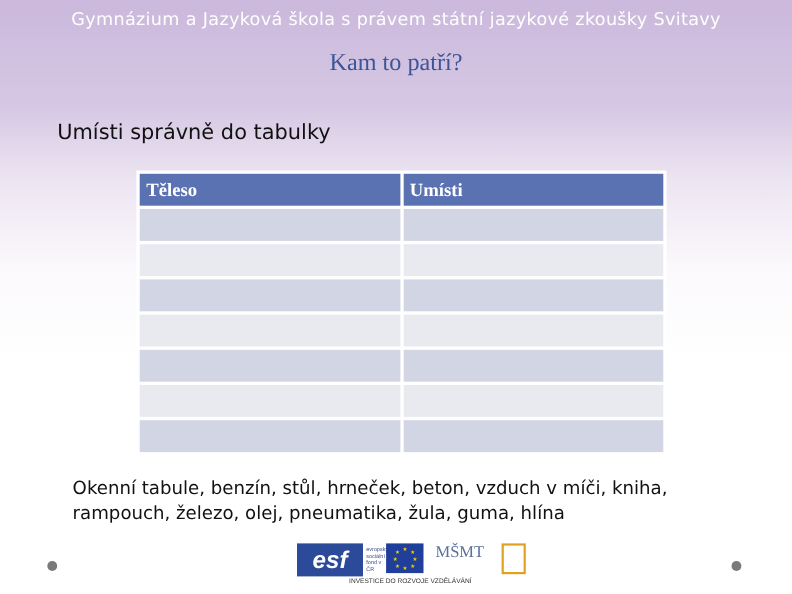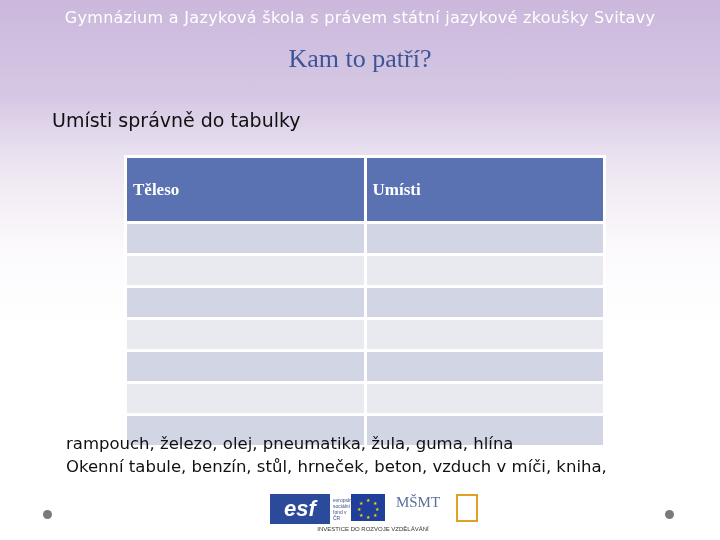--- a/index.html
+++ b/index.html
@@ -8,36 +8,36 @@
     background: linear-gradient(to bottom, #cbb8dc 0%, #d6c8e4 18%, #ece4f1 30%, #fbf9fc 45%, #ffffff 60%, #ffffff 100%);
     font-family: "DejaVu Sans", sans-serif;
   }
   .subtitle {
     position:absolute; left:0; top:8px; width:720px; text-align:center;
     color:#ffffff; font-size:16px; letter-spacing:0.3px;
     font-family: "DejaVu Sans", sans-serif;
   }
   .title {
     position:absolute; left:0; top:44px; width:720px; text-align:center;
-    color:#3d5596; font-size:26px;
+    color:#3d5596; font-size:22px;
     font-family: "Liberation Serif", serif;
   }
   .instruction {
     position:absolute; left:52px; top:109px; font-size:19px; color:#111;
     font-family: "DejaVu Sans", sans-serif;
   }
   table.grid {
     position:absolute; left:124px; top:155px; width:482px;
     border-collapse:separate; border-spacing:3px; background:#ffffff;
     table-layout:fixed;
   }
   table.grid th {
     background:#5b72b2; color:#ffffff; text-align:left;
     font-family:"Liberation Serif", serif; font-weight:bold; font-size:17px;
-    height:29px; padding:17px 6px; vertical-align:middle;
+    height:29px; padding:0 6px; vertical-align:middle;
   }
   table.grid td { height:29px; padding:0; }
   table.grid tr.odd td { background:#d2d6e4; }
   table.grid tr.even td { background:#e9eaf0; }
   .words {
     position:absolute; left:66px; top:432px; width:620px;
     font-size:16.5px; line-height:23px; color:#111;
     font-family: "DejaVu Sans", sans-serif;
   }
   .dot { position:absolute; width:9px; height:9px; border-radius:50%; background:#7a7a7a; }
@@ -92,22 +92,22 @@
       <td></td>
     </tr>
     <tr class="odd">
       <td></td>
       <td></td>
     </tr>
   </tbody>
 </table>
 
 <div class="words">
+  <div>Okenní tabule, benzín, stůl, hrneček, beton, vzduch v míči, kniha,</div>
   <div>rampouch, železo, olej, pneumatika, žula, guma, hlína</div>
-  <div>Okenní tabule, benzín, stůl, hrneček, beton, vzduch v míči, kniha,</div>
 </div>
 
 <div class="dot" style="left:43px; top:510px;"></div>
 <div class="dot" style="left:665px; top:510px;"></div>
 
 <div class="logos">
   <div class="logo esf-box">esf</div>
   <div class="logo esf-text" style="width:18px;">evropský sociální fond v ČR</div>
   <div class="logo eu-flag">
     <span class="eu-star" style="left:15px;top:3px;">★</span>

